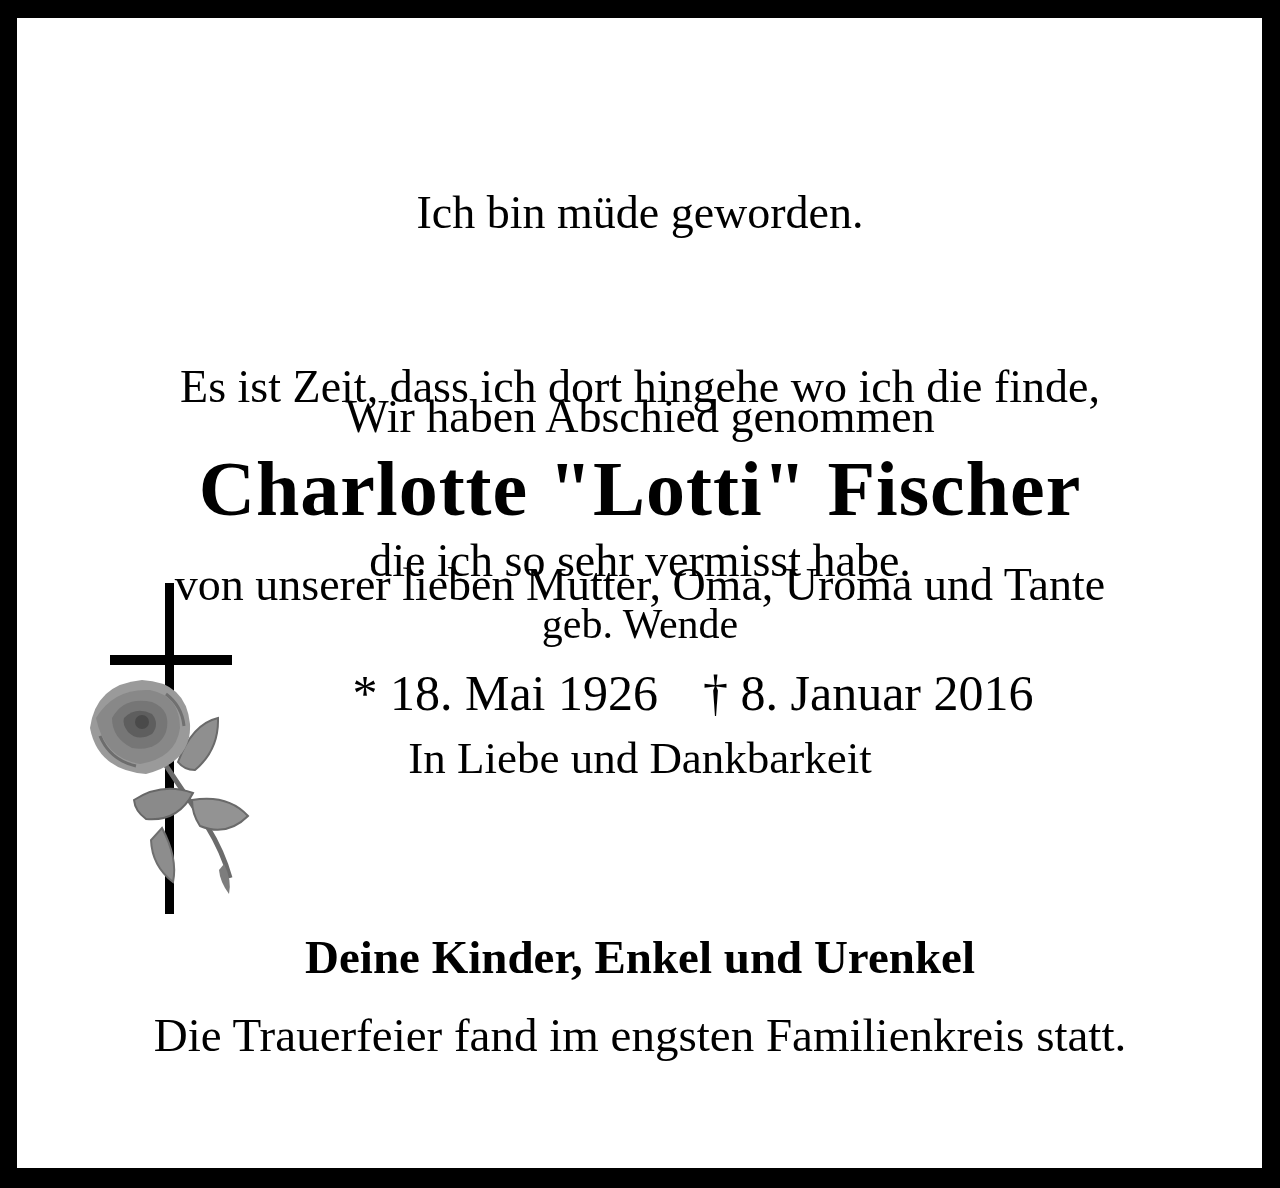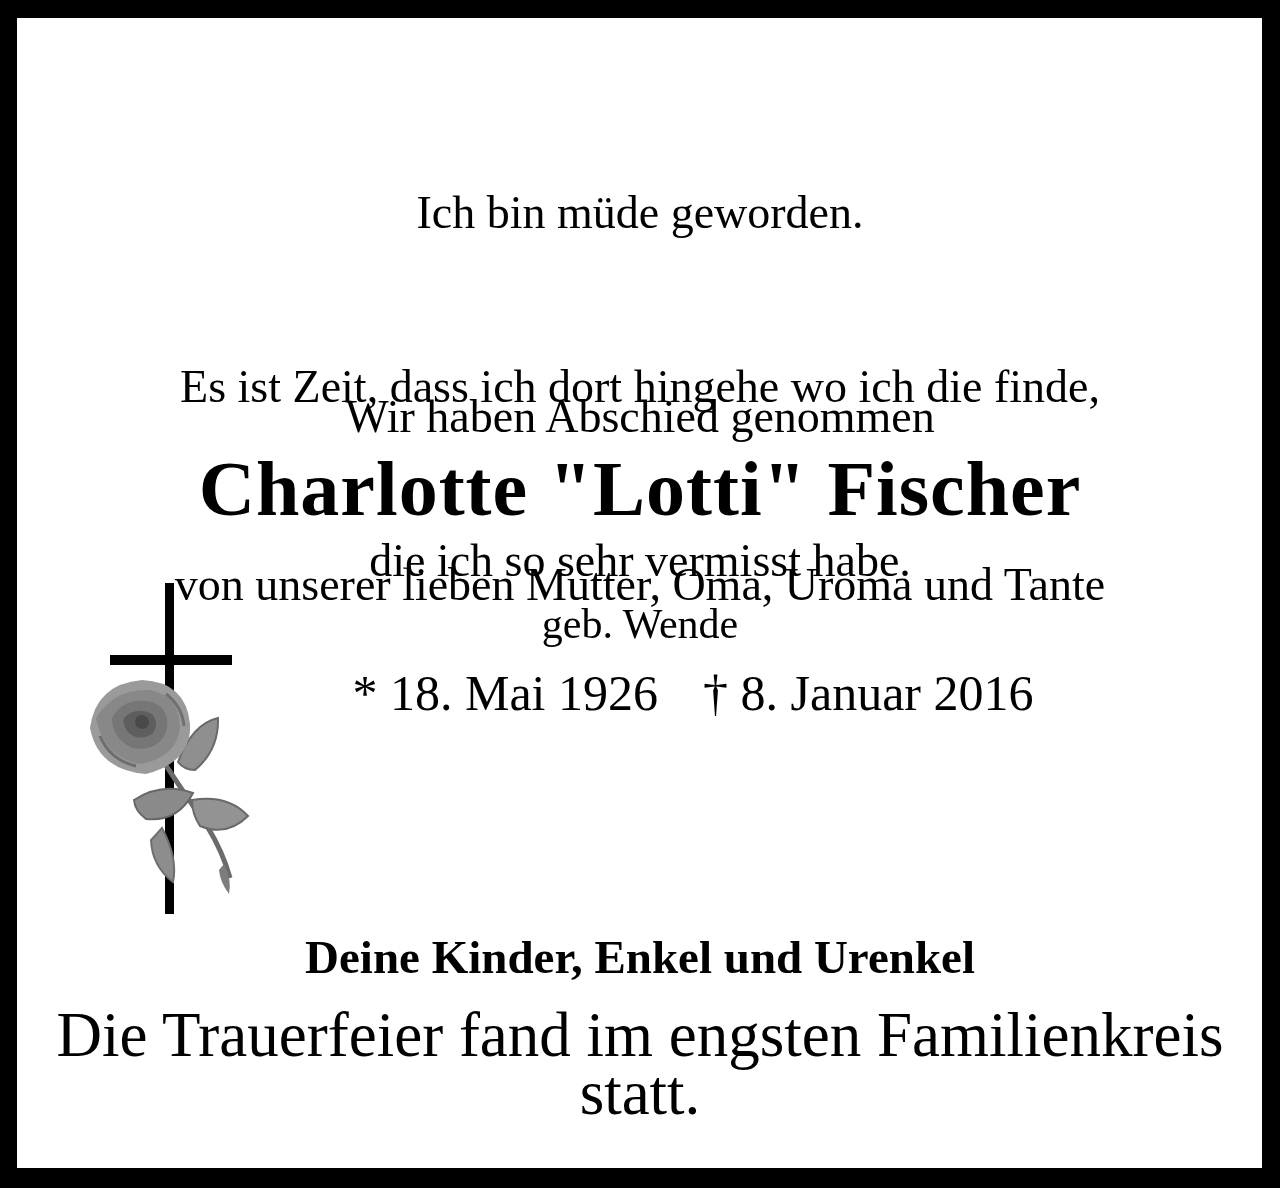--- a/index.html
+++ b/index.html
@@ -51,21 +51,21 @@
     top: 730px;
     font-size: 45px; line-height: 56px;
   }
   .mourners {
     top: 812px;
     font-size: 47px; line-height: 58px;
     font-weight: bold;
   }
   .footer {
     top: 1006px;
-    font-size: 63px; line-height: 58px;
+    font-size: 47px; line-height: 58px;
   }
   .cross-v {
     position: absolute; left: 165px; top: 583px;
     width: 9px; height: 331px; background: #000000;
   }
   .cross-h {
     position: absolute; left: 110px; top: 655px;
     width: 122px; height: 10px; background: #000000;
   }
   .rose {
@@ -114,20 +114,21 @@
   </div>
 
   <div class="tblock name">Charlotte "Lotti" Fischer</div>
 
   <div class="tblock maiden">geb. Wende</div>
 
   <div class="tblock dates">
     <span class="birth">* 18. Mai 1926</span><span class="death">† 8. Januar 2016</span>
   </div>
 
+  <div class="tblock closing">In Liebe und Dankbarkeit</div>
 
   <div class="tblock mourners">
     <div>Deine Kinder, Enkel und Urenkel</div>
   </div>
 
   <div class="tblock footer">Die Trauerfeier fand im engsten Familienkreis statt.</div>
 
   <div class="frame"></div>
 </div>
 

